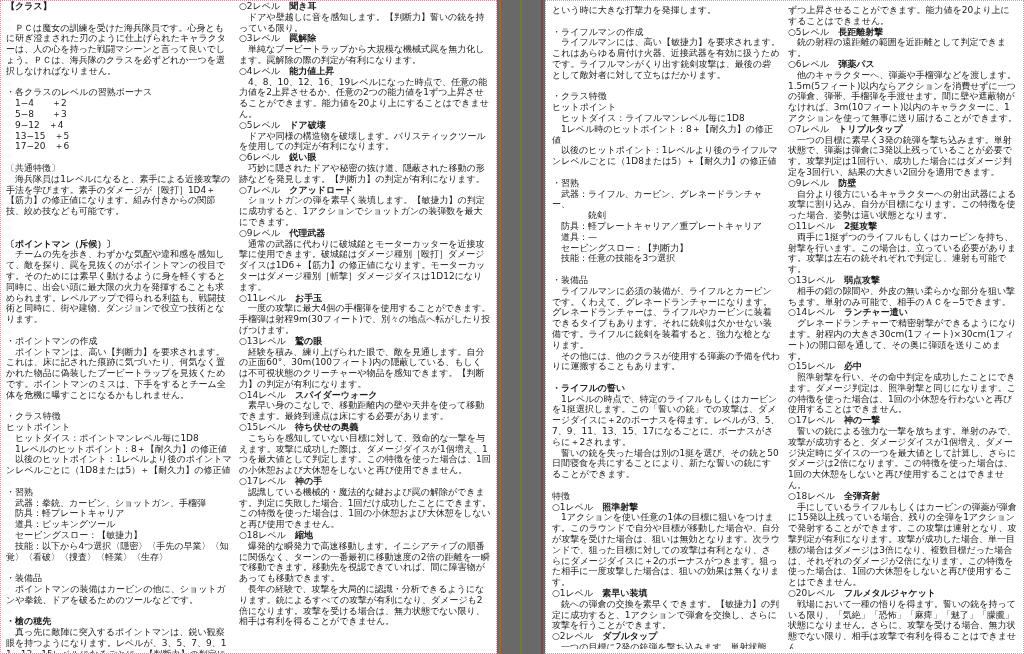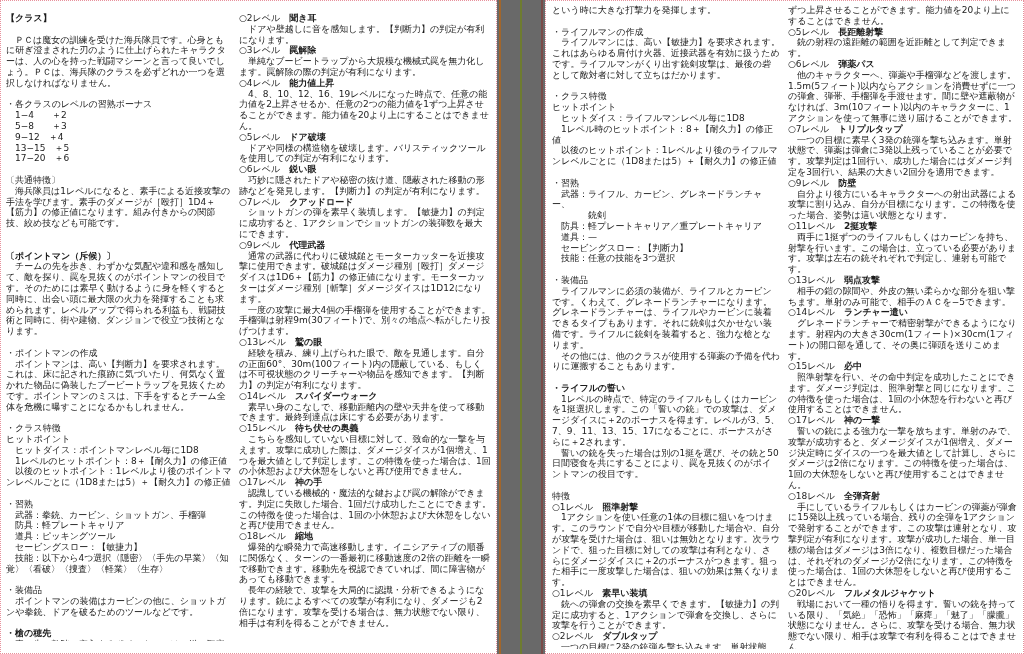--- a/index.html
+++ b/index.html
@@ -7,21 +7,21 @@
     width:1024px; height:654px; background:#ffffff;
     font-family:"DejaVu Sans", sans-serif;
     -webkit-font-smoothing:antialiased;
   }
   .spread { position:relative; width:1024px; height:654px; overflow:hidden; background:#fff; }
   .page {
     position:absolute; top:0; height:654px; background:#fff;
     box-sizing:border-box; display:flex;
     border:1px dotted var(--border-color,#e8919c);
   }
-  .page-left  { left:0;    width:497px; padding:12px 5px; gap:7px; }
+  .page-left  { left:0;    width:497px; padding:0 5px; gap:7px; }
   .page-right { left:545px; width:479px; padding:4px 6px; gap:8px; }
   .gutter { position:absolute; left:497px; top:0; width:48px; height:654px; background:var(--gutter-color,#696969); }
   .stripe { position:absolute; top:0; height:100%; width:2px; }
   .stripe-1 { left:2px;  background:var(--stripe1,#a2662c); }
   .stripe-2 { left:23px; background:var(--stripe2,#6e7c30); }
   .stripe-3 { left:44px; background:var(--stripe3,#7a4a48); }
   .col {
     overflow:hidden; color:var(--text-color,#1b1b1b);
     font-size:9px; line-height:10.8px;
     word-break:break-all; text-align:left;
@@ -78,33 +78,34 @@
         <div class="para">　技能：以下から4つ選択〈隠密〉〈手先の早業〉〈知覚〉〈看破〉〈捜査〉〈軽業〉〈生存〉</div>
         <div class="gap"></div>
         <div class="para">・装備品</div>
         <div class="para">　ポイントマンの装備はカービンの他に、ショットガンや拳銃、ドアを破るためのツールなどです。</div>
         <div class="gap"></div>
         <div class="bold-line">・槍の穂先</div>
         <div class="para">　真っ先に敵陣に突入するポイントマンは、鋭い観察眼を持つようになります。レベルが、3、5、7、9、11、13、15レベルになるごとに、【判断力】の判定に＋2のボーナスを得ます。</div>
       </div>
     <div class="col col-2">
         <div class="feat"><span>○2レベル　</span><b>聞き耳</b></div>
-        <div class="para">　ドアや壁越しに音を感知します。【判断力】の判定が有利になります。</div>
+        <div class="para">　ドアや壁越しに音を感知します。【判断力】誓いの銃を持っている限り。</div>
         <div class="feat"><span>○3レベル　</span><b>罠解除</b></div>
         <div class="para">　単純なブービートラップから大規模な機械式罠を無力化します。罠解除の際の判定が有利になります。</div>
         <div class="feat"><span>○4レベル　</span><b>能力値上昇</b></div>
         <div class="para">　4、8、10、12、16、19レベルになった時点で、任意の能力値を2上昇させるか、任意の2つの能力値を1ずつ上昇させることができます。能力値を20より上にすることはできません。</div>
         <div class="feat"><span>○5レベル　</span><b>ドア破壊</b></div>
         <div class="para">　ドアや同様の構造物を破壊します。バリスティックツールを使用しての判定が有利になります。</div>
         <div class="feat"><span>○6レベル　</span><b>鋭い眼</b></div>
         <div class="para">　巧妙に隠されたドアや秘密の抜け道、隠蔽された移動の形跡などを発見します。【判断力】の判定が有利になります。</div>
         <div class="feat"><span>○7レベル　</span><b>クアッドロード</b></div>
         <div class="para">　ショットガンの弾を素早く装填します。【敏捷力】の判定に成功すると、1アクションでショットガンの装弾数を最大にできます。</div>
         <div class="feat"><span>○9レベル　</span><b>代理武器</b></div>
         <div class="para">　通常の武器に代わりに破城鎚とモーターカッターを近接攻撃に使用できます。破城鎚はダメージ種別［殴打］ダメージダイスは1D6＋【筋力】の修正値になります。モーターカッターはダメージ種別［斬撃］ダメージダイスは1D12になります。</div>
+        <div class="feat"><span>○11レベル　</span><b>お手玉</b></div>
         <div class="para">　一度の攻撃に最大4個の手榴弾を使用することができます。手榴弾は射程9m(30フィート)で、別々の地点へ転がしたり投げつけます。</div>
         <div class="feat"><span>○13レベル　</span><b>鷲の眼</b></div>
         <div class="para">　経験を積み、練り上げられた眼で、敵を見通します。自分の正面60°、30m(100フィート)内の隠蔽している、もしくは不可視状態のクリーチャーや物品を感知できます。【判断力】の判定が有利になります。</div>
         <div class="feat"><span>○14レベル　</span><b>スパイダーウォーク</b></div>
         <div class="para">　素早い身のこなしで、移動距離内の壁や天井を使って移動できます。最終到達点は床にする必要があります。</div>
         <div class="feat"><span>○15レベル　</span><b>待ち伏せの奥義</b></div>
         <div class="para">　こちらを感知していない目標に対して、致命的な一撃を与えます。攻撃に成功した際は、ダメージダイスが1個増え、1つを最大値として判定します。この特徴を使った場合は、1回の小休憩および大休憩をしないと再び使用できません。</div>
         <div class="feat"><span>○17レベル　</span><b>神の手</b></div>
         <div class="para">　認識している機械的・魔法的な鍵および罠の解除ができます。判定に失敗した場合、1回だけ成功したことにできます。この特徴を使った場合は、1回の小休憩および大休憩をしないと再び使用できません。</div>
         <div class="feat"><span>○18レベル　</span><b>縮地</b></div>
@@ -139,21 +140,21 @@
         <div class="para">　道具：—</div>
         <div class="para">　セービングスロー：【判断力】</div>
         <div class="para">　技能：任意の技能を3つ選択</div>
         <div class="gap"></div>
         <div class="para">・装備品</div>
         <div class="para">　ライフルマンに必須の装備が、ライフルとカービンです。くわえて、グレネードランチャーになります。グレネードランチャーは、ライフルやカービンに装着できるタイプもあります。それに銃剣は欠かせない装備です。ライフルに銃剣を装着すると、強力な槍となります。</div>
         <div class="para">　その他には、他のクラスが使用する弾薬の予備を代わりに運搬することもあります。</div>
         <div class="gap"></div>
         <div class="bold-line">・ライフルの誓い</div>
         <div class="para">　1レベルの時点で、特定のライフルもしくはカービンを1挺選択します。この「誓いの銃」での攻撃は、ダメージダイスに＋2のボーナスを得ます。レベルが3、5、7、9、11、13、15、17になるごとに、ボーナスがさらに＋2されます。</div>
-        <div class="para">　誓いの銃を失った場合は別の1挺を選び、その銃と50日間寝食を共にすることにより、罠を見抜くのがポイントマンの役目です。</div>
+        <div class="para">　誓いの銃を失った場合は別の1挺を選び、その銃と50日間寝食を共にすることにより、新たな誓いの銃にすることができます。</div>
         <div class="gap"></div>
         <div class="para">特徴</div>
         <div class="feat"><span>○1レベル　</span><b>照準射撃</b></div>
         <div class="para">　1アクションを使い任意の1体の目標に狙いをつけます。このラウンドで自分や目標が移動した場合や、自分が攻撃を受けた場合は、狙いは無効となります。次ラウンドで、狙った目標に対しての攻撃は有利となり、さらにダメージダイスに＋2のボーナスがつきます。狙った相手に一度攻撃した場合は、狙いの効果は無くなります。</div>
         <div class="feat"><span>○1レベル　</span><b>素早い装填</b></div>
         <div class="para">　銃への弾倉の交換を素早くできます。【敏捷力】の判定に成功すると、1アクションで弾倉を交換し、さらに攻撃を行うことができます。</div>
         <div class="feat"><span>○2レベル　</span><b>ダブルタップ</b></div>
         <div class="para">　一つの目標に2発の銃弾を撃ち込みます。単射状態で、弾薬が弾倉に2発以上残っていることが必要です。攻撃判定は1回行い、成功した場合にはダメージ判定を2回行い、結果の大きい方を適用できます。</div>
       </div>
     <div class="col col-2">

